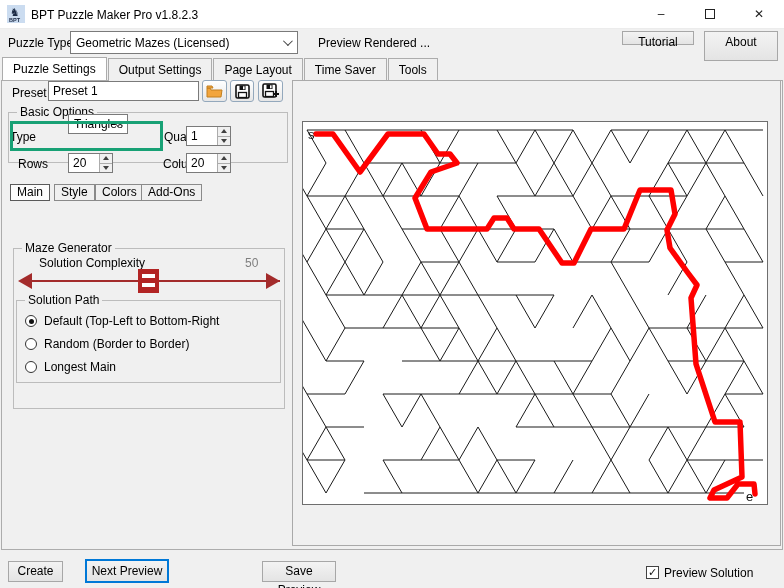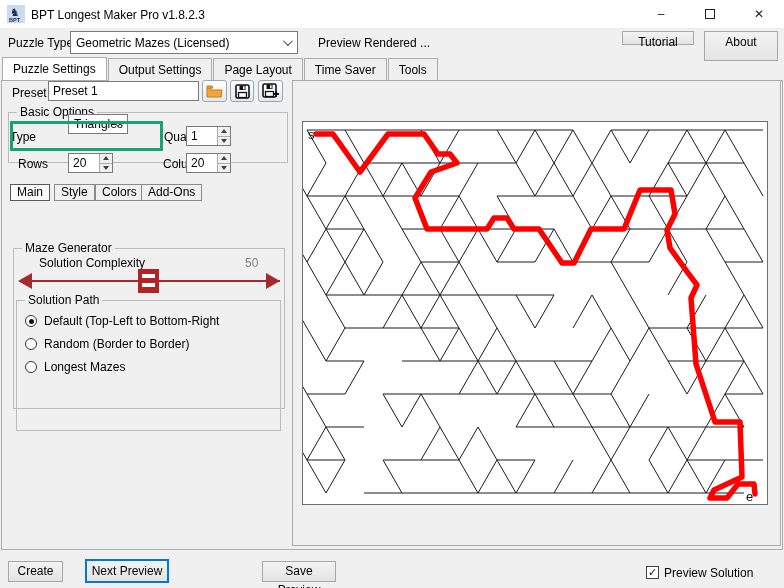--- a/index.html
+++ b/index.html
@@ -38,21 +38,21 @@
 <body>
 
 <div id="win">
 
   <div class="ttl">
     <svg class="abs" style="left:7px;top:5px" width="18" height="18">
       <rect x="0" y="0" width="18" height="18" fill="#cbdcf0"></rect>
       <text x="3" y="11" font-size="11" fill="#1b2a45">♞</text>
       <text x="2" y="17" font-size="5.5" font-weight="bold" fill="#1b2a45">BPT</text>
     </svg>
-    <div class="lbl" style="left:31px;top:8px">BPT Longest Maker Pro v1.8.2.3</div>
+    <div class="lbl" style="left:31px;top:8px">BPT Puzzle Maker Pro v1.8.2.3</div>
     <div class="wbtn" style="left:638px">
         <span>–</span>
       </div>
     <div class="wbtn" style="left:687px">
         <span style="width:10px;height:10px;border:1px solid #222;display:inline-block"></span>
       </div>
     <div class="wbtn" style="left:736px">
         <span>✕</span>
       </div>
   </div>
@@ -160,34 +160,34 @@
   <div class="lbl" style="left:39px;top:256px">Solution Complexity</div>
   <div class="lbl" style="left:245px;top:256px;color:#7f7f7f">50</div>
   <div class="abs" style="left:20px;top:280px;width:260px;height:2px;background:#a32b2b"></div>
   <div class="abs" style="left:18px;top:273px;width:0;height:0;border-top:8px solid transparent;border-bottom:8px solid transparent;border-right:14px solid #a32b2b"></div>
   <div class="abs" style="left:266px;top:273px;width:0;height:0;border-top:8px solid transparent;border-bottom:8px solid transparent;border-left:14px solid #a32b2b"></div>
   <div class="abs" style="left:138px;top:269px;width:21px;height:24px;background:#b22424;z-index:4">
     <div class="abs" style="left:4px;top:5px;width:13px;height:4px;background:#fff"></div>
     <div class="abs" style="left:4px;top:14px;width:13px;height:4px;background:#fff"></div>
   </div>
 
-  <div class="gb" style="left:16px;top:300px;width:265px;height:131px">
+  <div class="gb" style="left:16px;top:300px;width:265px;height:83px">
     <span class="cap">Solution Path</span>
   </div>
   <div class="radio-row" style="left:25px;top:314px">
     <span class="radio on"></span>
     <span>Default (Top-Left to Bottom-Right</span>
   </div>
   <div class="radio-row" style="left:25px;top:337px">
     <span class="radio"></span>
     <span>Random (Border to Border)</span>
   </div>
   <div class="radio-row" style="left:25px;top:360px">
     <span class="radio"></span>
-    <span>Longest Mazes</span>
+    <span>Longest Main</span>
   </div>
 
   <div class="abs" style="left:292px;top:80px;width:489px;height:466px;border:1px solid #a9a9a9;background:#f0f0f0"></div>
   <div class="abs" style="left:302px;top:121px;width:466px;height:384px;background:#fff;border:1px solid #6e6e6e">
     <svg id="maze-svg" width="464" height="382" style="display:block">
         <line x1="-34" y1="8" x2="-15" y2="41" stroke="#1a1a1a" stroke-width="1"></line>
         <line x1="4" y1="8" x2="42" y2="8" stroke="#1a1a1a" stroke-width="1"></line>
         <line x1="4" y1="8" x2="23" y2="41" stroke="#1a1a1a" stroke-width="1"></line>
         <line x1="42" y1="8" x2="80" y2="8" stroke="#1a1a1a" stroke-width="1"></line>
         <line x1="42" y1="8" x2="61" y2="41" stroke="#1a1a1a" stroke-width="1"></line>

